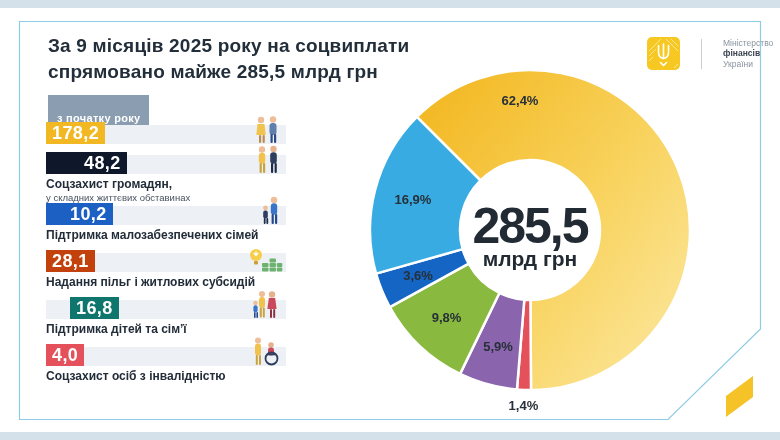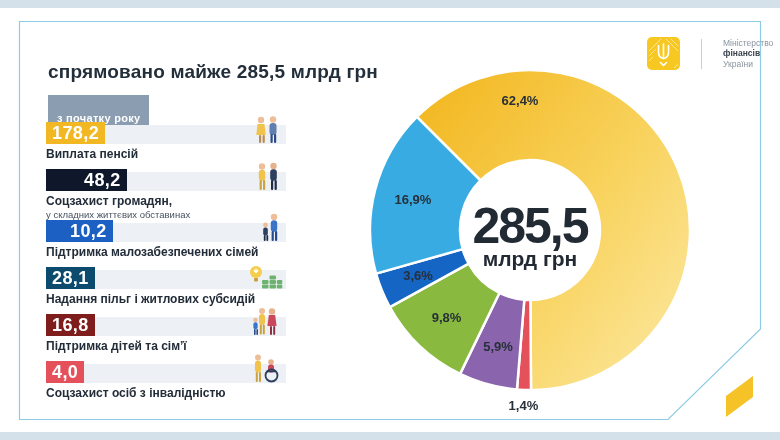--- a/index.html
+++ b/index.html
@@ -74,21 +74,21 @@
       <text x="446.6" y="321.7" class="pct">9,8%</text>
       <path d="M389.79,307.08 A160,160 0 0 1 376.08,273.67 L462.66,249.11 A70,70 0 0 0 468.66,263.72 Z" fill="#1565c4" stroke="#ffffff" stroke-width="2.5" stroke-linejoin="round"></path>
       <text x="418.1" y="280.0" class="pct">3,6%</text>
       <path d="M376.08,273.67 A160,160 0 0 1 416.86,116.86 L480.50,180.50 A70,70 0 0 0 462.66,249.11 Z" fill="#38ace2" stroke="#ffffff" stroke-width="2.5" stroke-linejoin="round"></path>
       <text x="412.9" y="203.5" class="pct">16,9%</text>
       <text x="530" y="243" class="center-num">285,5</text>
       <text x="530" y="266" class="center-unit">млрд грн</text>
     </g>
 </svg>
 
-<h1 class="title"><br><span>спрямовано майже 285,5 млрд грн</span></h1>
+<h1 class="title"><span>За 9 місяців 2025 року на соцвиплати</span><br><span>спрямовано майже 285,5 млрд грн</span></h1>
 
 <span class="pill">з початку року</span>
 
 <div class="logo">
   <svg class="logo-mark" viewBox="0 0 33 33">
     <rect width="33" height="33" rx="5" fill="#f8c822"></rect>
     <g stroke="#ffffff" stroke-width="1" opacity="0.55">
       <path d="M2,14 L14,2"></path>
         <path d="M2,19 L9,12"></path>
         <path d="M24,2 L31,9"></path>
@@ -122,21 +122,20 @@
           <path d="M8.5,10 h7 l1.2,11 h-9.4 z" fill="#f1c24c"></path>
           <rect x="10" y="21" width="2.2" height="8" rx="1" fill="#b98c52"></rect>
             <rect x="13.6" y="21" width="2.2" height="8" rx="1" fill="#b98c52"></rect>
           <circle cx="24" cy="5.5" r="3.2" fill="#edbe98"></circle>
           <rect x="20.5" y="9" width="7" height="12" rx="3" fill="#5f7fae"></rect>
           <rect x="21.5" y="20" width="2.2" height="9" rx="1" fill="#2b4a87"></rect>
             <rect x="25" y="20" width="2.2" height="9" rx="1" fill="#2b4a87"></rect>
         </svg>
       </span>
     </div>
-    <div class="lbl">Виплата пенсій</div>
   </div>
 
   <div class="item has-sub">
     <div class="row">
       <div class="bar"></div>
       <span class="val" style="background-color: #0f172a; padding-left: 38px;">48,2</span>
       <span class="pic">
         <svg width="34" height="30" viewBox="0 0 34 30">
           <circle cx="13" cy="5.5" r="3.2" fill="#edbe98"></circle>
           <rect x="9.8" y="8.8" width="6.4" height="11" rx="3" fill="#f1c24c"></rect>
@@ -169,21 +168,21 @@
             <rect x="17.4" y="23" width="1.8" height="6" rx="0.9" fill="#1f2c46"></rect>
         </svg>
       </span>
     </div>
     <div class="lbl">Підтримка малозабезпечених сімей</div>
   </div>
 
   <div class="item">
     <div class="row">
       <div class="bar"></div>
-      <span class="val" style="background-color: #0c4a6e;">28,1</span>
+      <span class="val" style="background-color: #c2410c;">28,1</span>
       <span class="pic">
         <svg width="36" height="30" viewBox="0 0 36 30">
           <circle cx="9" cy="13" r="6" fill="#f6ce4b"></circle>
           <path d="M9,9.5 v4 M6.8,11 l2.2,2.5 2.2,-2.5" stroke="#fff" stroke-width="1.2" fill="none"></path>
           <rect x="7" y="19" width="4" height="3.5" rx="1" fill="#c9a13c"></rect>
           <g fill="#6db36f">
             <rect x="15" y="21" width="6.5" height="4" rx="1"></rect>
               <rect x="15" y="25.5" width="6.5" height="4" rx="1"></rect>
             <rect x="22.5" y="16.5" width="6.5" height="4" rx="1"></rect>
               <rect x="22.5" y="21" width="6.5" height="4" rx="1"></rect>
@@ -193,21 +192,21 @@
           </g>
         </svg>
       </span>
     </div>
     <div class="lbl">Надання пільг і житлових субсидій</div>
   </div>
 
   <div class="item">
     <div class="row">
       <div class="bar"></div>
-      <span class="val" style="background-color: #7f1d1d;">16,8</span>
+      <span class="val" style="background-color: #0f766e; margin-left: 24px;">16,8</span>
       <span class="pic">
         <svg width="36" height="30" viewBox="0 0 36 30">
           <circle cx="15" cy="5" r="3" fill="#edbe98"></circle>
           <rect x="12" y="8" width="6" height="11" rx="3" fill="#f1c24c"></rect>
           <rect x="12.8" y="18.5" width="2" height="10" rx="1" fill="#caa23e"></rect>
             <rect x="15.8" y="18.5" width="2" height="10" rx="1" fill="#caa23e"></rect>
           <circle cx="25" cy="5.5" r="3.2" fill="#e5b28c"></circle>
           <path d="M21.8,9 h6.4 l1.4,11 h-9.2 z" fill="#c9485a"></path>
           <rect x="23" y="20" width="2" height="9" rx="1" fill="#8f3240"></rect>
             <rect x="26.2" y="20" width="2" height="9" rx="1" fill="#8f3240"></rect>

